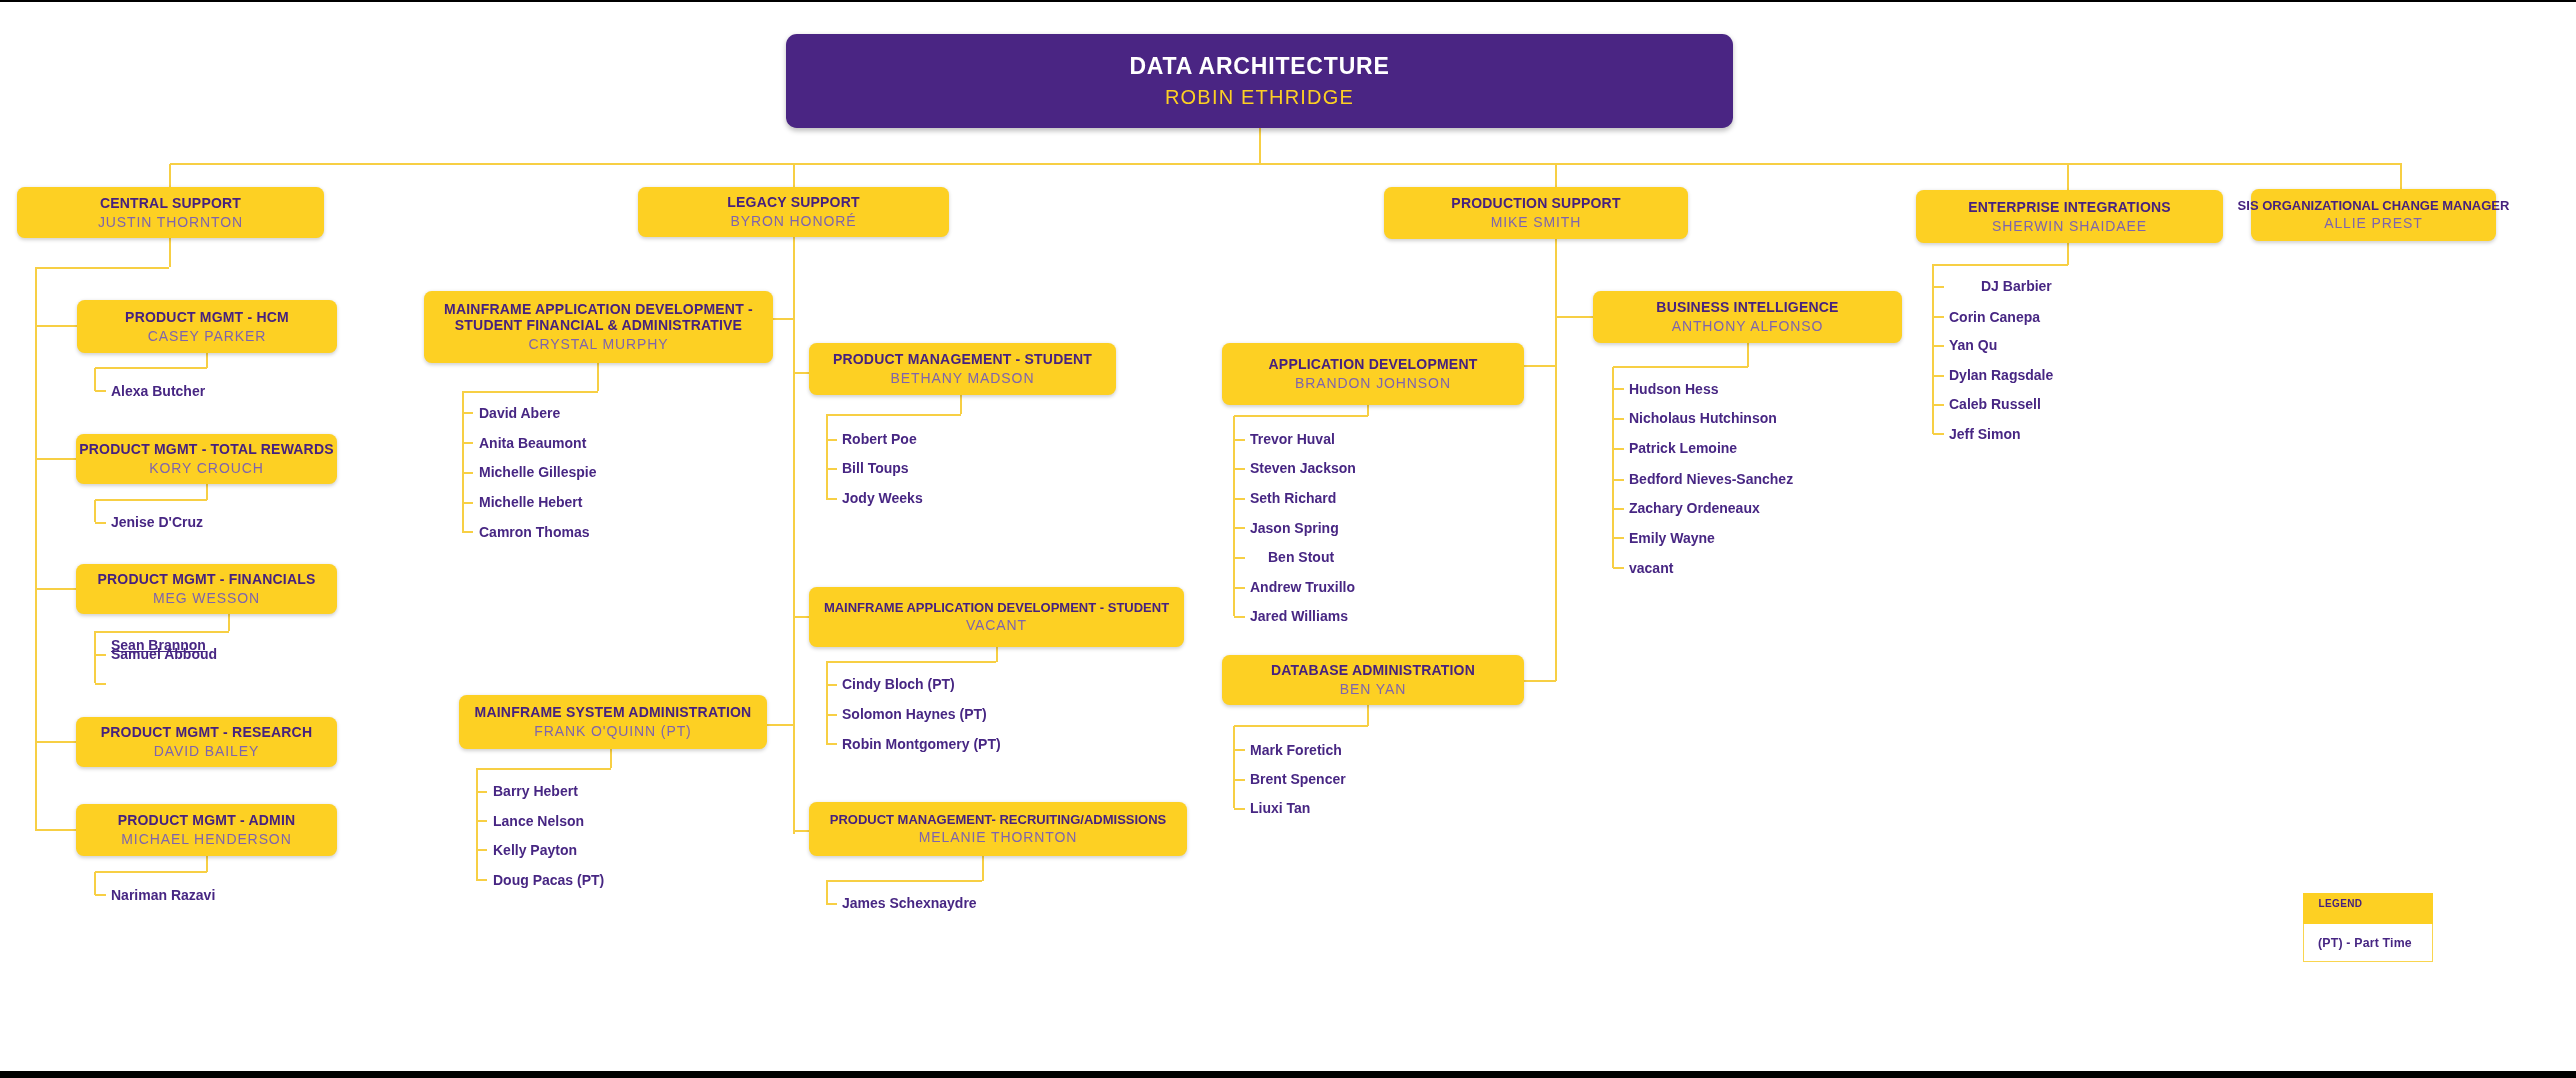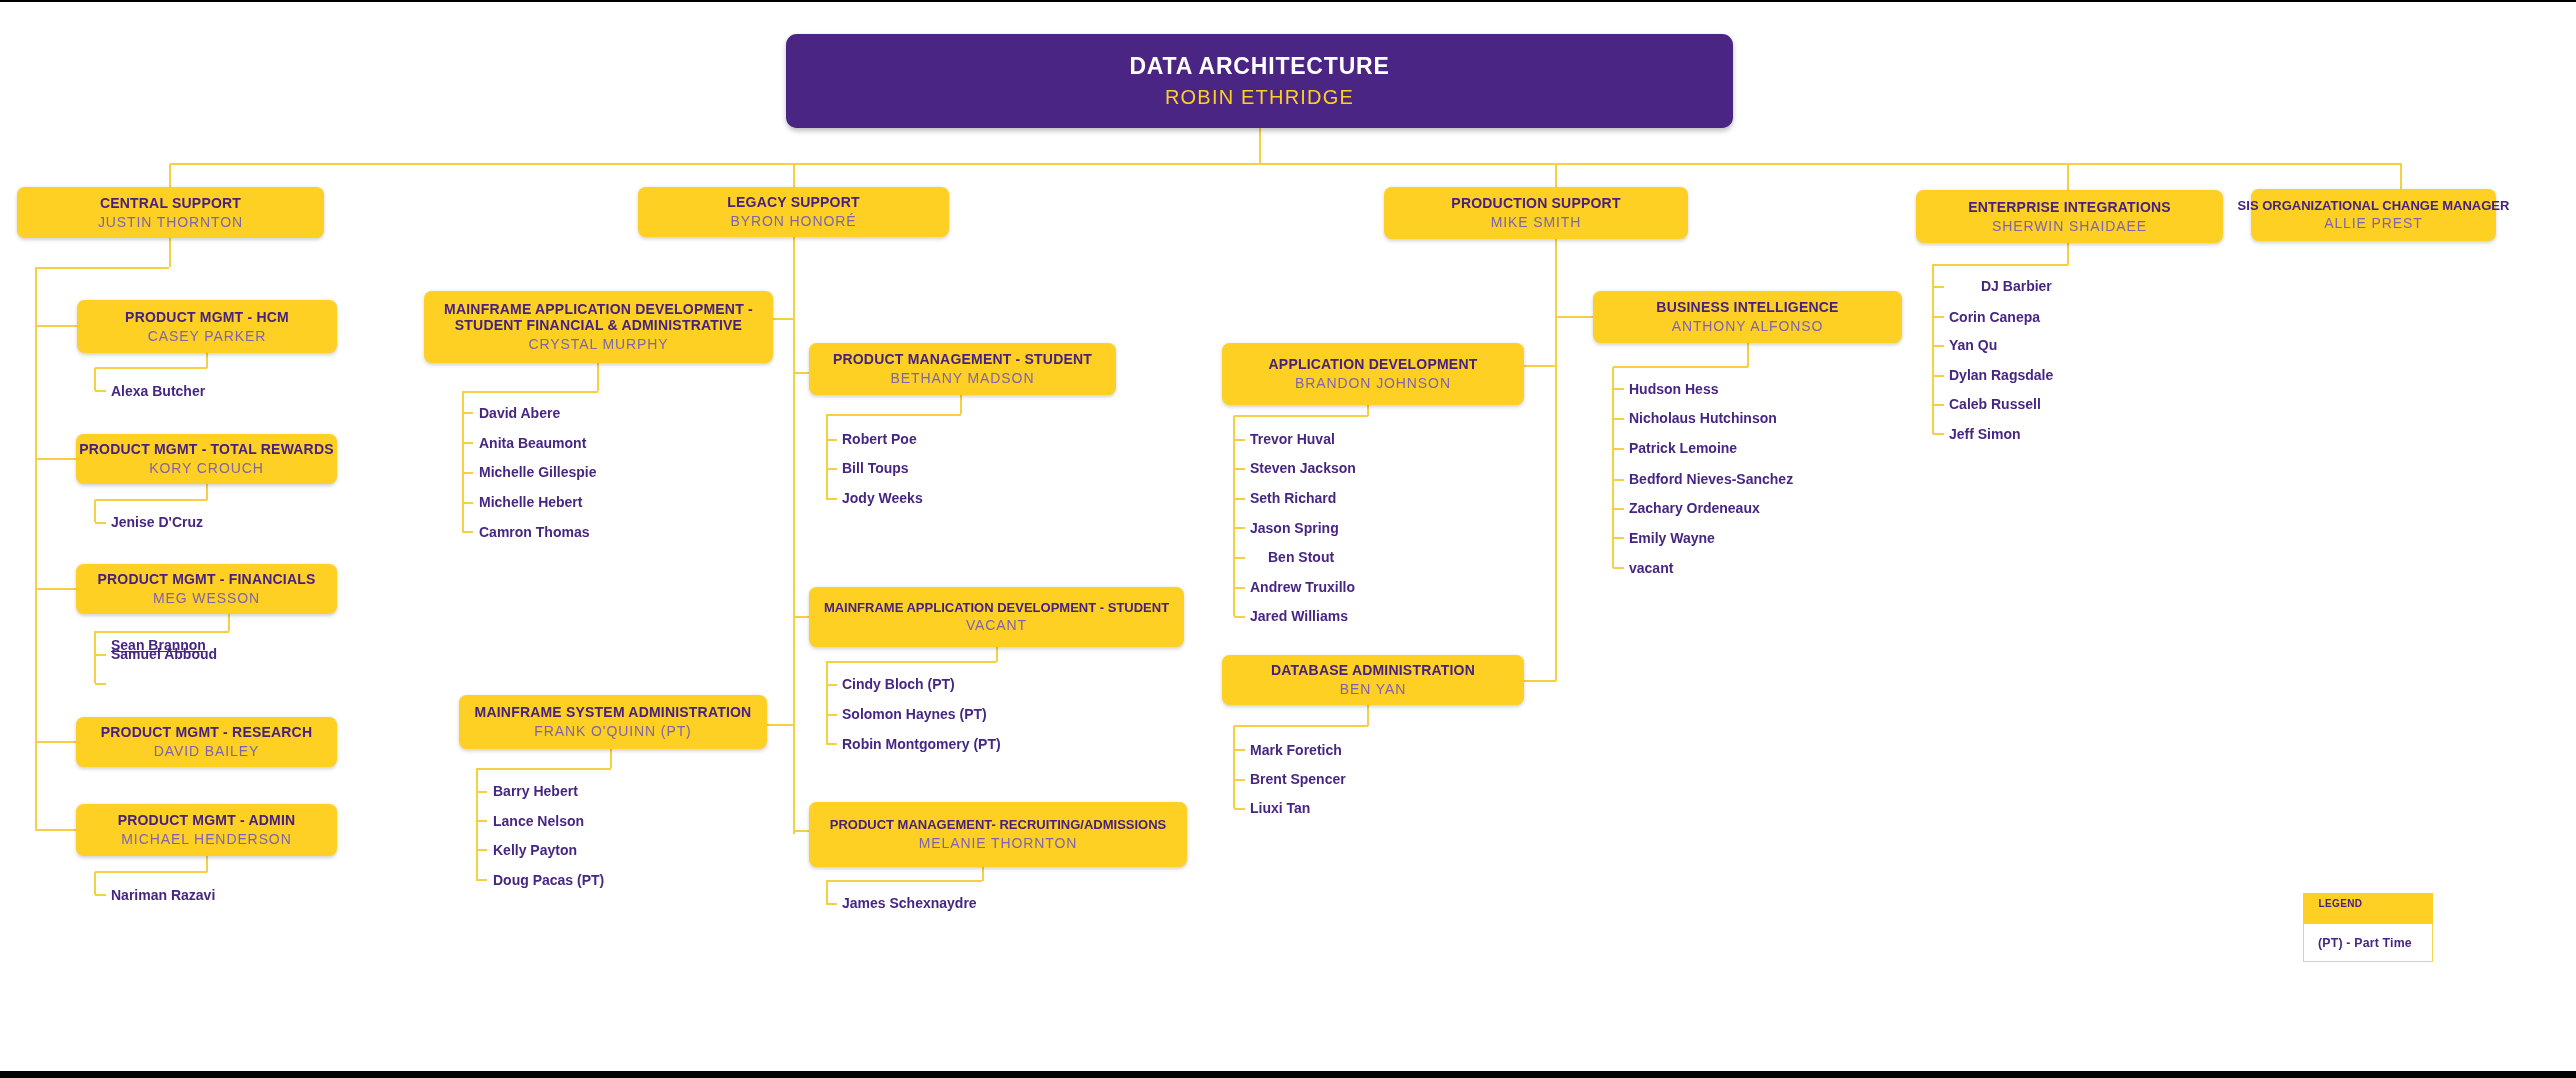--- a/index.html
+++ b/index.html
@@ -143,21 +143,21 @@
         <div class="box-sub">FRANK O'QUINN (PT)</div>
       </div>
       <div class="box" style="left: 809px; top: 343px; width: 307px; height: 52px;">
         <div class="box-title">PRODUCT MANAGEMENT - STUDENT</div>
         <div class="box-sub">BETHANY MADSON</div>
       </div>
       <div class="box small" style="left: 809px; top: 587px; width: 375px; height: 60px;">
         <div class="box-title">MAINFRAME APPLICATION DEVELOPMENT - STUDENT</div>
         <div class="box-sub">VACANT</div>
       </div>
-      <div class="box small" style="left: 809px; top: 802px; width: 378px; height: 65px; text-align: center;">
+      <div class="box small" style="left: 809px; top: 802px; width: 378px; height: 54px; text-align: center;">
         <div class="box-title">PRODUCT MANAGEMENT- RECRUITING/ADMISSIONS</div>
         <div class="box-sub">MELANIE THORNTON</div>
       </div>
       <div class="box" style="left: 1222px; top: 343px; width: 302px; height: 62px;">
         <div class="box-title">APPLICATION DEVELOPMENT</div>
         <div class="box-sub">BRANDON JOHNSON</div>
       </div>
       <div class="box" style="left: 1222px; top: 655px; width: 302px; height: 50px;">
         <div class="box-title">DATABASE ADMINISTRATION</div>
         <div class="box-sub">BEN YAN</div>

